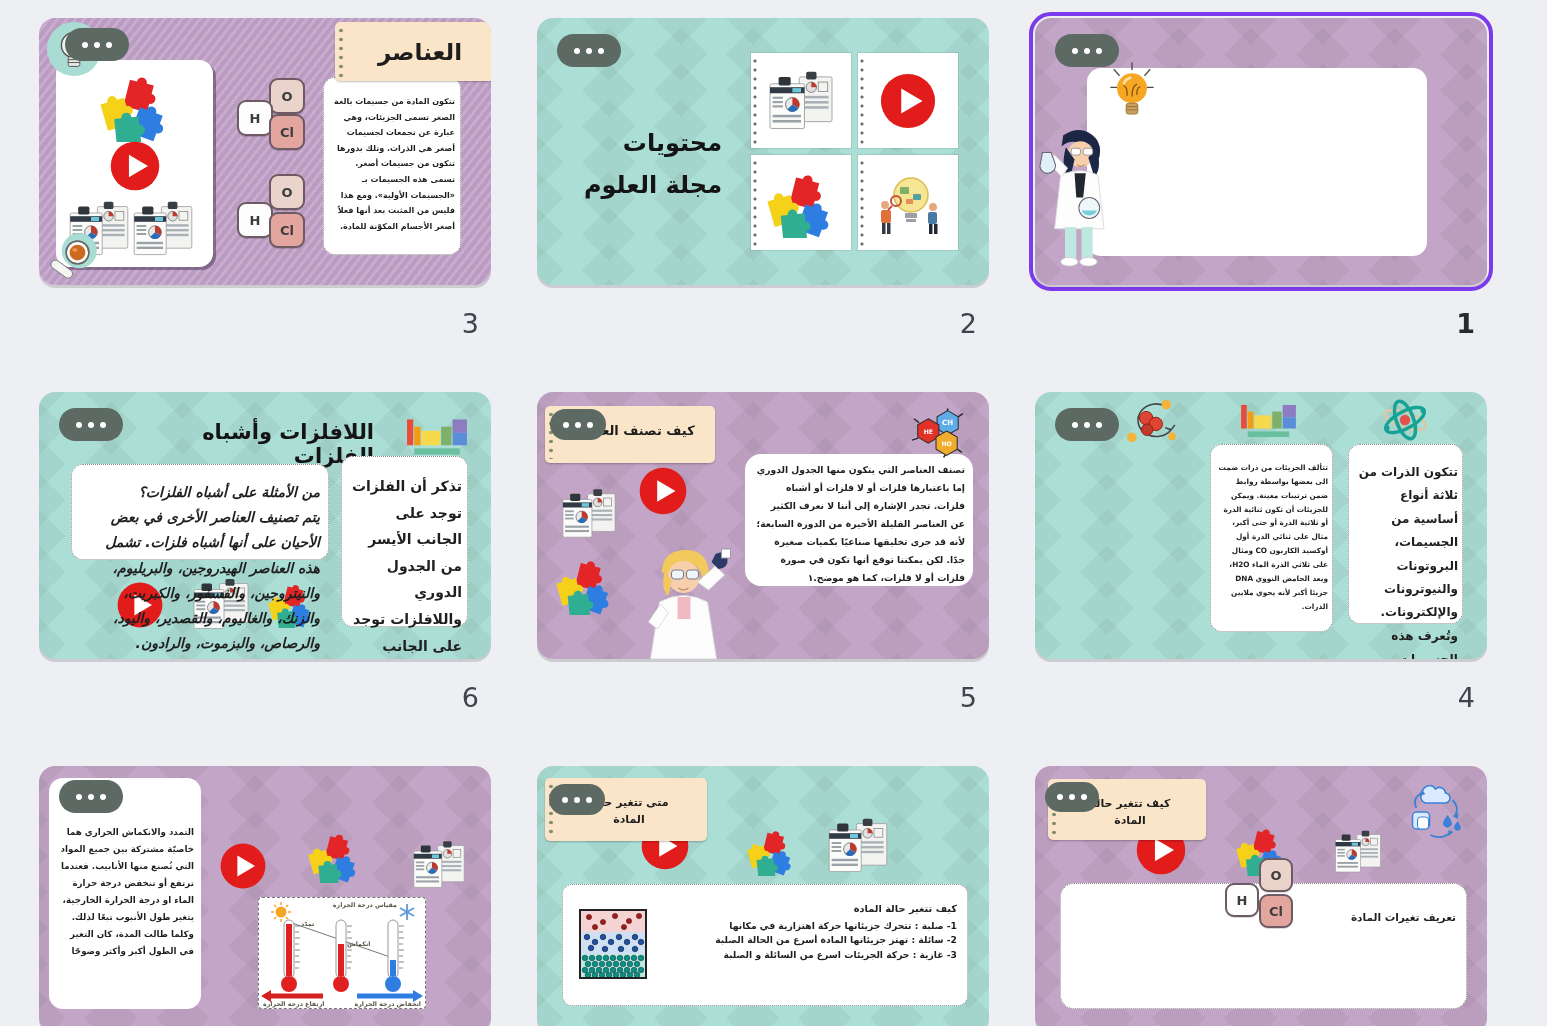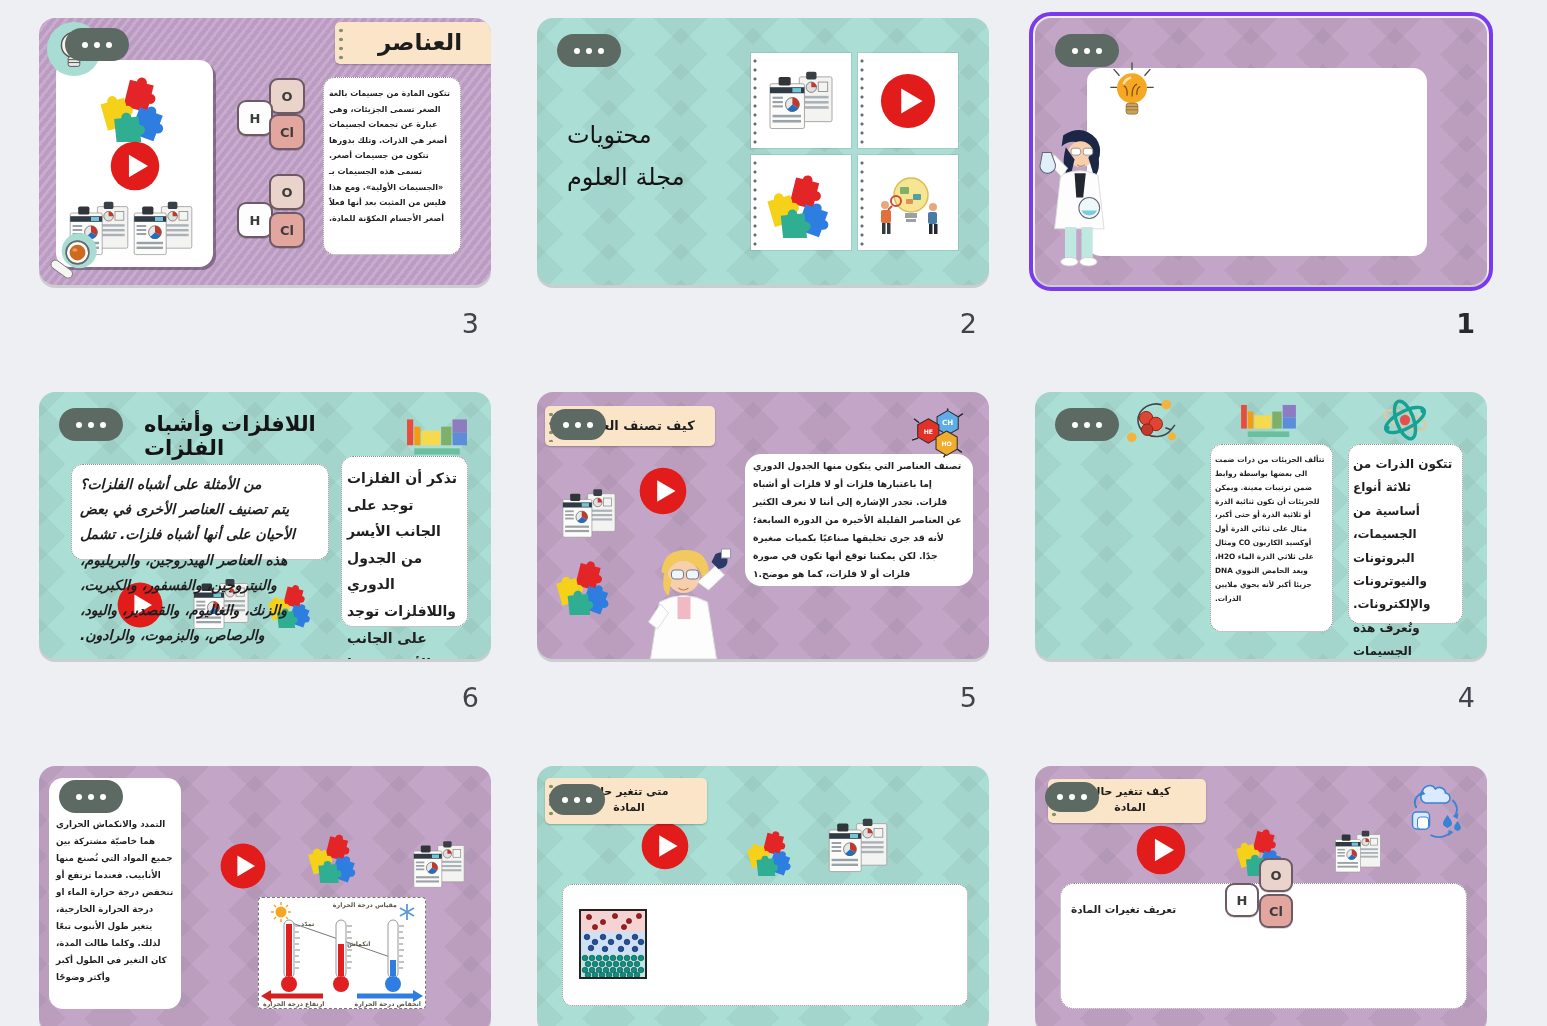--- a/index.html
+++ b/index.html
@@ -18,29 +18,29 @@
     linear-gradient(225deg, rgba(0,0,0,.045) 25%, transparent 25%),
     linear-gradient(315deg, rgba(0,0,0,.045) 25%, transparent 25%),
     linear-gradient(45deg, rgba(0,0,0,.045) 25%, transparent 25%);
     background-size:72px 36px;}
   .bg-stripes{background:repeating-linear-gradient(128deg,#c9abce 0 3px,#ba9bc1 3px 7px);}
   .abs{position:absolute;}
   .pill{position:absolute;width:64px;height:33px;background:#5d6963;border-radius:17px;
         display:flex;align-items:center;justify-content:center;gap:6px;z-index:30;}
   .pill i{width:6px;height:6px;border-radius:50%;background:#fff;}
   .banner{position:absolute;background:#fbe5c8;border-radius:5px;display:flex;flex-direction:column;
-        align-items:center;justify-content:center;font-weight:700;color:#1d1d1d;z-index:20;
-        box-shadow:0 1px 2px rgba(0,0,0,.25);padding:0 8px 2px 14px;text-align:center;}
+        align-items:center;justify-content:flex-start;font-weight:700;color:#1d1d1d;z-index:20;
+        box-shadow:0 1px 2px rgba(0,0,0,.25);padding:17px 8px 2px 14px;text-align:center;}
   .banner::before{content:"";position:absolute;left:2px;top:4px;bottom:4px;width:8px;
         background-image:radial-gradient(circle at 4px 4.5px, rgba(90,115,80,.75) 1.6px, transparent 2.1px);
         background-size:8px 9px;background-repeat:repeat-y;}
   .card{position:absolute;background:#fff;z-index:5;}
   .dotted{border:1.5px dotted #8b8b8b;border-radius:12px;}
   .plain{border-radius:14px;}
-  .txt{font-weight:700;color:#1f1f1f;text-align:left;direction:rtl;}
+  .txt{font-weight:700;color:#1f1f1f;text-align:right;direction:rtl;margin-top:8px;}
   .ic{position:absolute;display:block;}
   .ic svg{width:100%;height:100%;display:block;}
   .tile{position:absolute;width:32px;height:32px;border:2px solid #6e5a64;border-radius:9px;
         display:flex;align-items:center;justify-content:center;font-weight:700;font-size:13px;
         color:#3c3c3c;z-index:12;box-shadow:0 1px 0 rgba(0,0,0,.15);}
   .tile-h{background:#fdfdfd;}
   .tile-o{background:#ead3ca;}
   .tile-cl{background:#e3a69f;}
   .num{height:46px;display:flex;align-items:flex-end;justify-content:flex-end;
        padding:8px 12px 0 0;font-size:27px;color:#3f434a;font-weight:500;}
@@ -108,21 +108,21 @@
     <div class="num sel">1</div>
   </div>
 
   <div class="cell">
     <div class="slide bg-teal chev">
       <div class="pill" style="left:20px;top:16px;">
           <i></i>
           <i></i>
           <i></i>
         </div>
-      <div class="txt" style="position:absolute;left:30px;top:96px;width:155px;font-size:24px;font-weight:400;line-height:1.75;color:#141414;">
+      <div class="txt" style="position:absolute;left:30px;top:96px;width:155px;font-size:24px;font-weight:700;line-height:1.75;color:#141414;">
         <div>محتويات</div>
         <div>مجلة العلوم</div>
       </div>
       <div class="abs" style="left:214px;top:35px;width:208px;height:197px;display:grid;grid-template-columns:100px 100px;grid-template-rows:95px 95px;gap:7px;z-index:6">
         <div class="ncard">
             <span class="ic" style="position:relative;width:70px;height:62px;">
               <svg viewBox="0 0 80 72">
                 <rect x="38" y="8" width="38" height="52" rx="2" fill="#f3f3f1" stroke="#9a9a9a"></rect>
                 <rect x="46" y="2" width="12" height="9" rx="2" fill="#3a3f44"></rect>
                 <rect x="60" y="14" width="11" height="11" fill="none" stroke="#8a8a8a"></rect>
@@ -718,32 +718,38 @@
                 <circle cx="23" cy="66" r="2.8"></circle>
                 <circle cx="30" cy="66" r="2.8"></circle>
                 <circle cx="37" cy="66" r="2.8"></circle>
                 <circle cx="44" cy="66" r="2.8"></circle>
                 <circle cx="51" cy="66" r="2.8"></circle>
                 <circle cx="58" cy="66" r="2.8"></circle>
               </g>
               <rect x="1" y="1" width="66" height="68" fill="none" stroke="#222" stroke-width="2"></rect>
             </svg>
           </span>
+        <div class="txt" style="margin-right:0;margin-left:80px;font-size:9.2px;line-height:1.55;">
+          <div style="font-size:9.8px;margin-bottom:3px;">كيف تتغير حالة المادة</div>
+          <div>1- صلبة : تتحرك جزيئاتها حركة اهتزازية في مكانها</div>
+          <div>2- سائلة : تهتز جزيئاتها المادة أسرع من الحالة الصلبة</div>
+          <div>3- غازية : حركة الجزيئات اسرع من السائلة و الصلبة</div>
+        </div>
       </div>
     </div>
   </div>
 
   <div class="cell">
     <div class="slide bg-mauve chev">
       <div class="pill" style="left:20px;top:14px;">
           <i></i>
           <i></i>
           <i></i>
         </div>
-      <div class="card plain" style="left:10px;top:12px;width:132px;height:231px;padding:38px 7px 6px;box-sizing:border-box;">
+      <div class="card plain" style="left:10px;top:12px;width:152px;height:231px;padding:38px 7px 6px;box-sizing:border-box;">
         <div class="txt" style="font-size:8.7px;line-height:1.95;">التمدد والانكماش الحراري هما خاصيّة مشتركة بين جميع المواد التي تُصنع منها الأنابيب. فعندما ترتفع أو تنخفض درجة حرارة الماء او درجة الحرارة الخارجية، يتغير طول الأنبوب تبعًا لذلك. وكلما طالت المدة، كان التغير في الطول أكبر وأكثر وضوحًا</div>
       </div>
       <span class="ic" style="left:180px;top:76px;width:48px;height:48px;">
           <svg viewBox="0 0 60 60">
             <circle cx="30" cy="30" r="28" fill="#e21b1b"></circle>
             <path d="M23 17 L45 30 L23 43 Z" fill="#fff"></path>
           </svg>
         </span>
       <span class="ic" style="left:268px;top:63px;width:54px;height:54px;">
           <svg viewBox="0 0 100 100">

